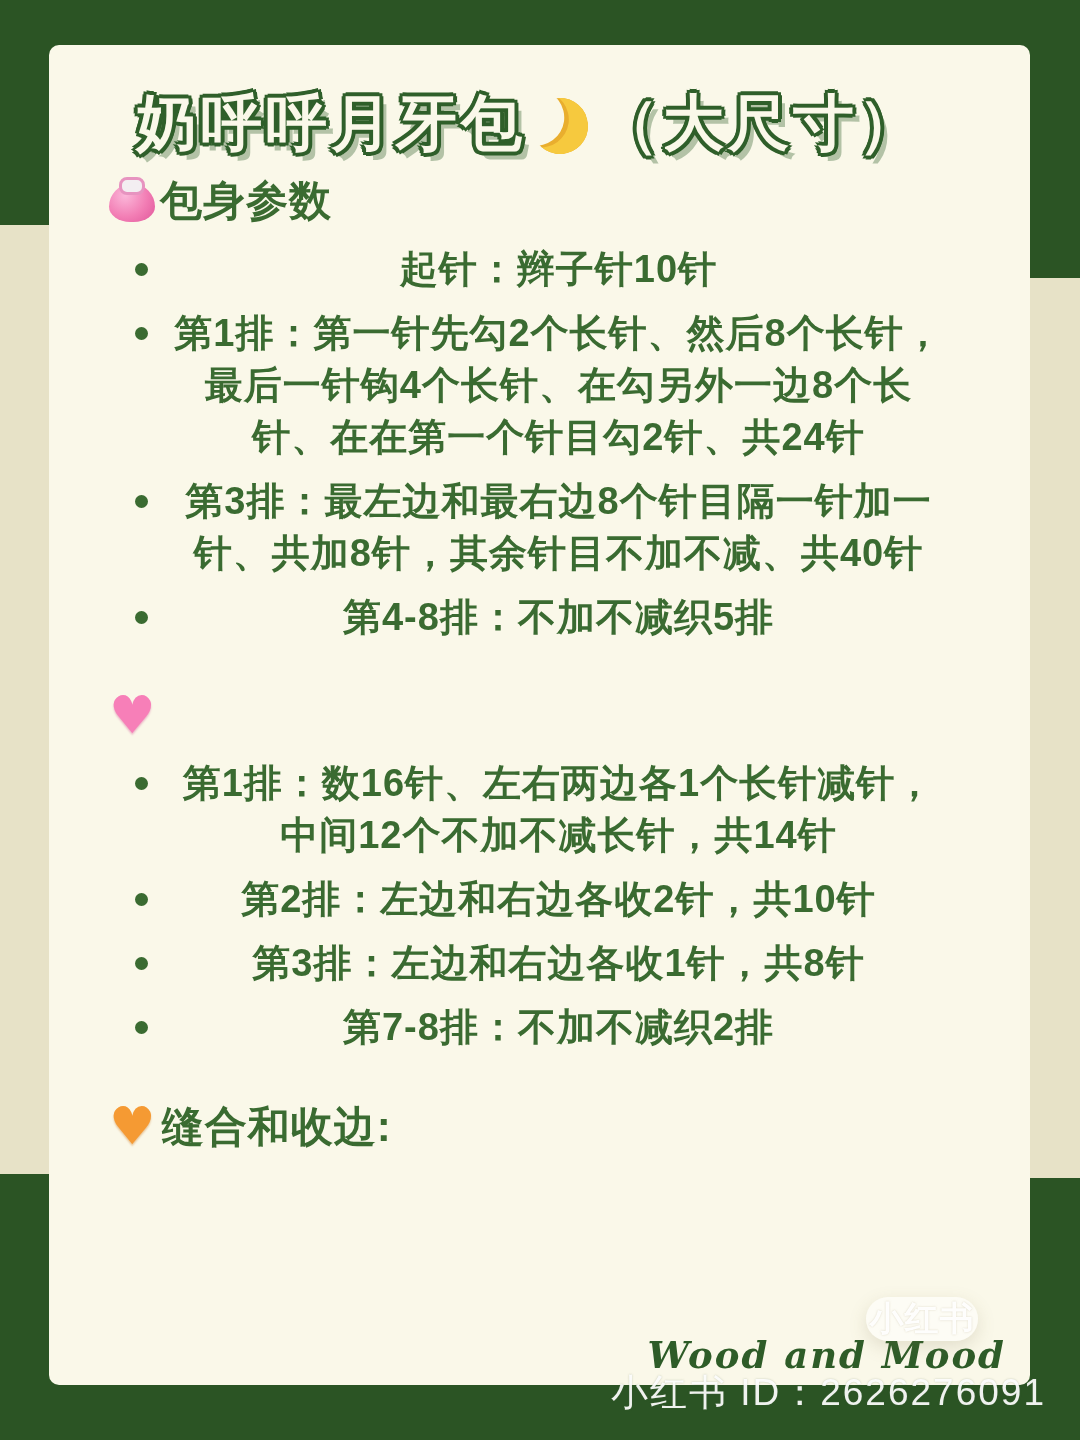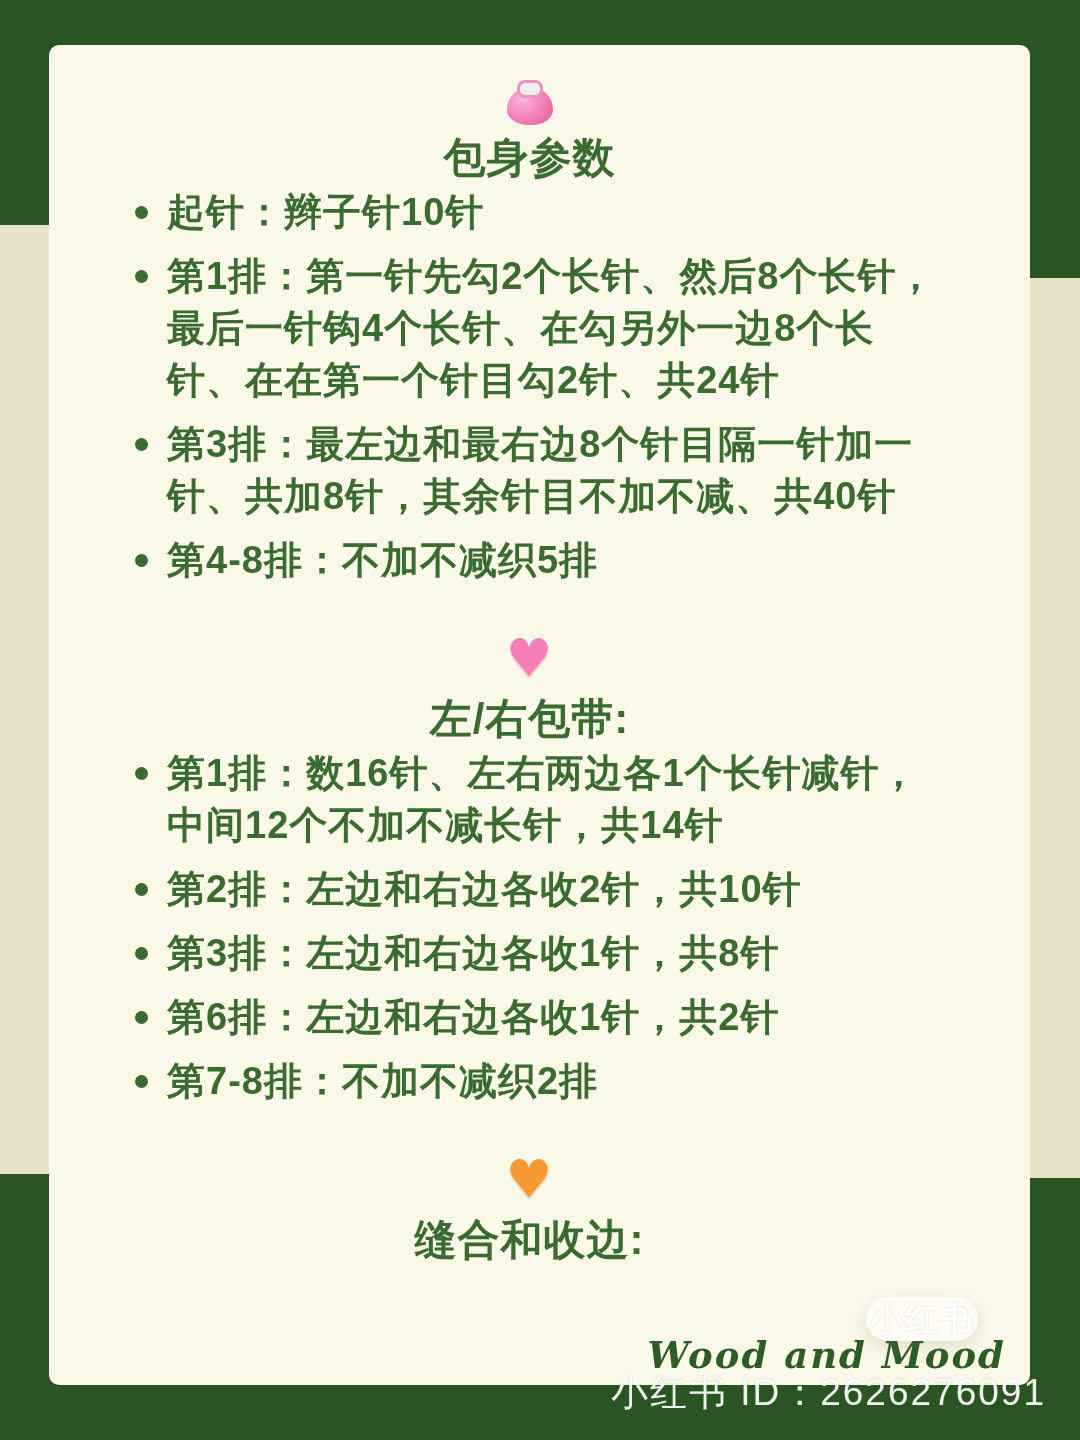--- a/index.html
+++ b/index.html
@@ -55,41 +55,40 @@
     vertical-align:-10px;
     margin:0 10px 0 6px;
   }
   
   .pattern-section{margin-top:0;}
   .pattern-section + .pattern-section{margin-top:46px;}
   .section-heading{
     display:flex;align-items:center;gap:5px;
     font-size:42px;font-weight:800;color:var(--ink);
     letter-spacing:1px;
-    flex-direction:column;
   }
   .icon{display:inline-block;position:relative;flex:0 0 auto;}
   .coin-purse-icon{
     width:46px;height:38px;margin-top:4px;
     background:radial-gradient(circle at 35% 30%, #fbb7d9 0%, var(--purse) 55%, #e0569a 100%);
     border-radius:50% 50% 48% 48% / 62% 62% 42% 42%;
   }
   .coin-purse-icon::before{
     content:"";position:absolute;top:-7px;left:50%;transform:translateX(-50%);
     width:20px;height:12px;background:#f3eef1;
     border:3px solid #e794c0;border-radius:8px;
   }
   .pink-heart-icon::before,.orange-heart-icon::before{
     content:"\2665";
     font-family:"DejaVu Sans",sans-serif;
     font-size:52px;line-height:1;
   }
   .pink-heart-icon::before{color:var(--pink);text-shadow:0 2px 2px rgba(214,84,150,.4);}
   .orange-heart-icon::before{color:var(--orange);text-shadow:0 2px 2px rgba(205,120,30,.4);}
-  .section-items{list-style:none;margin-top:0;}
+  .section-items{list-style:none;margin-top:14px;text-align:center;}
   .section-items li{
     position:relative;
     padding-left:58px;
     font-size:38px;
     font-weight:700;
     line-height:52px;
     color:var(--ink);
     letter-spacing:1px;
     margin-bottom:12px;
   }
@@ -126,44 +125,43 @@
     text-shadow:0 0 2px rgba(90,110,80,0.35);
   }
 </style>
 </head>
 <body>
 
 <div class="beige-strip left"></div>
 <div class="beige-strip right"></div>
 
 <div class="card">
+  <h1 class="title"><span>奶呼呼月牙包</span><span class="crescent-moon-icon"></span><span>（大尺寸）</span></h1>
 
   <div id="sections-root">
       <section class="pattern-section">
         <div class="section-heading">
           <span class="icon coin-purse-icon"></span>
           <span class="heading-text">包身参数</span>
         </div>
         <ul class="section-items">
           <li>起针：辫子针10针</li>
           <li>第1排：第一针先勾2个长针、然后8个长针，最后一针钩4个长针、在勾另外一边8个长针、在在第一个针目勾2针、共24针</li>
           <li>第3排：最左边和最右边8个针目隔一针加一针、共加8针，其余针目不加不减、共40针</li>
           <li>第4-8排：不加不减织5排</li>
         </ul>
       </section>
       <section class="pattern-section">
         <div class="section-heading">
           <span class="icon pink-heart-icon"></span>
-          <span class="heading-text">左/右包带:</span>
         </div>
         <ul class="section-items">
           <li>第1排：数16针、左右两边各1个长针减针，中间12个不加不减长针，共14针</li>
           <li>第2排：左边和右边各收2针，共10针</li>
           <li>第3排：左边和右边各收1针，共8针</li>
-          <li>第6排：左边和右边各收1针，共2针</li>
           <li>第7-8排：不加不减织2排</li>
         </ul>
       </section>
       <section class="pattern-section">
         <div class="section-heading">
           <span class="icon orange-heart-icon"></span>
           <span class="heading-text">缝合和收边:</span>
         </div>
       </section>
     </div>

